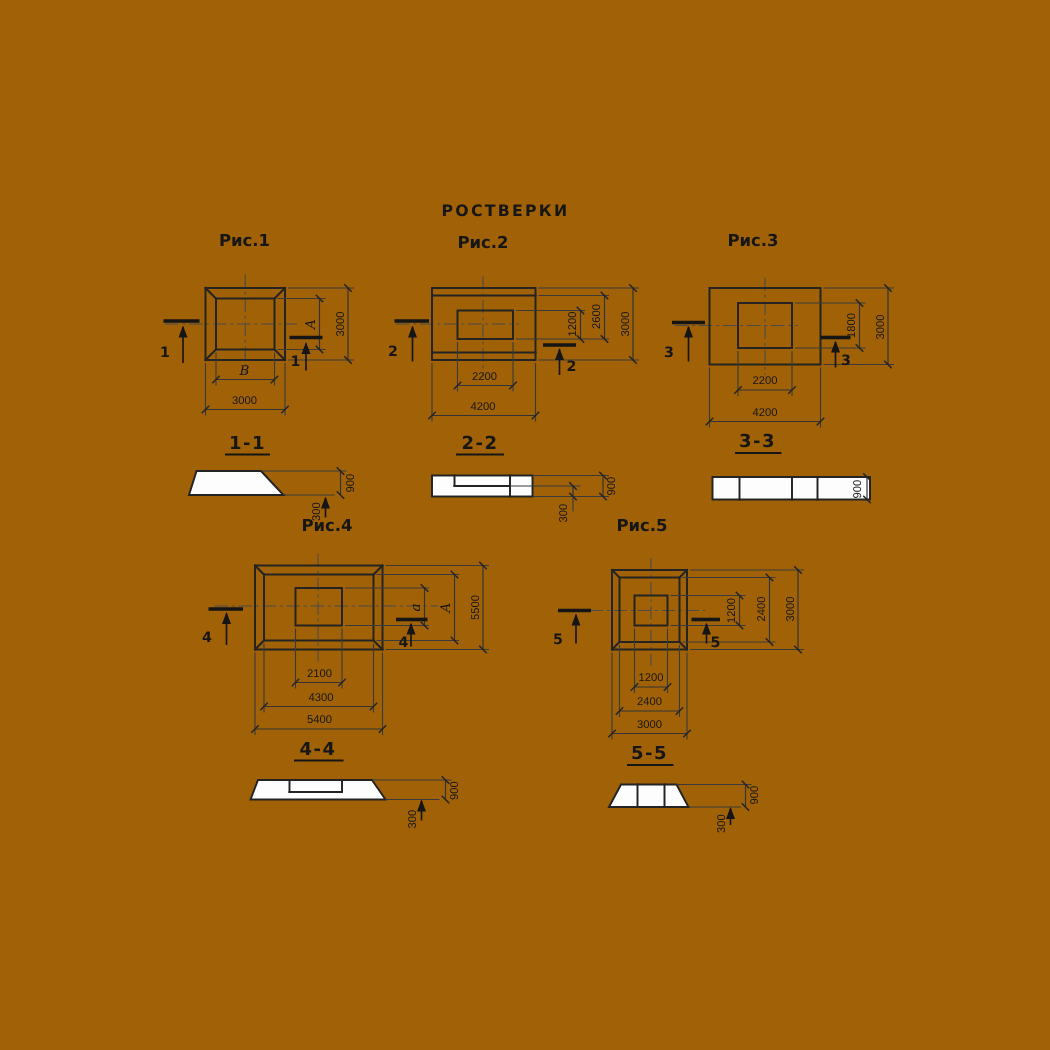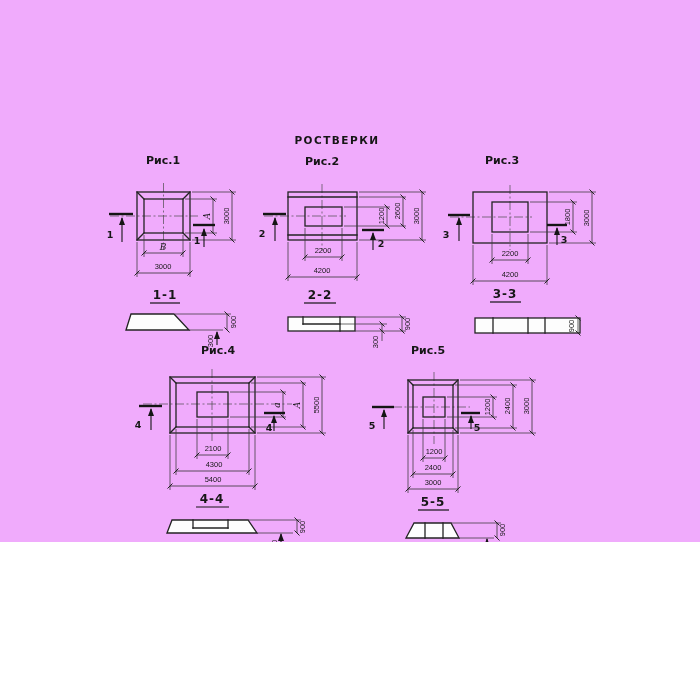--- a/index.html
+++ b/index.html
@@ -1,16 +1,16 @@
 <!DOCTYPE html>
 <html><head>
 <meta charset="utf-8">
 <style>
   html,body{margin:0;padding:0;background:#fff;}
-  .canvas{position:relative;width:700px;height:542px;background:#f0abfc;overflow:hidden;
+  .canvas{position:relative;width:700px;height:700px;background:#a16207;overflow:hidden;
           font-family:"Liberation Sans",sans-serif;}
   svg{display:block;}
   .ln{stroke:#232323;stroke-width:1.3;fill:none;stroke-linecap:square;}
   .thin{stroke:#3a3a3a;stroke-width:.75;fill:none;}
   .cl{stroke:#4a4a4a;stroke-width:.7;fill:none;stroke-dasharray:9 2.5 2 2.5;}
   .dim{stroke:#333;stroke-width:.8;fill:none;marker-start:url(#tick);marker-end:url(#tick);}
   .bar{stroke:#151515;stroke-width:2.4;fill:none;}
   .arr{stroke:#151515;stroke-width:1.1;fill:none;marker-end:url(#arrowhead);}
   .shape{fill:#fdfdfd;stroke:#232323;stroke-width:1.3;}
   .ul{stroke:#151515;stroke-width:1.2;}

